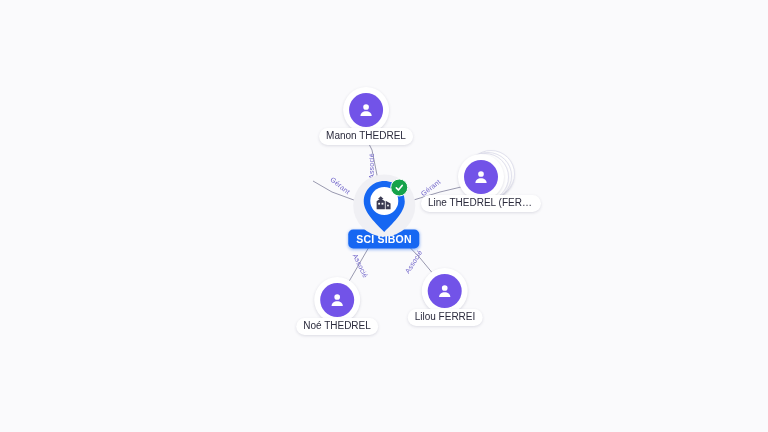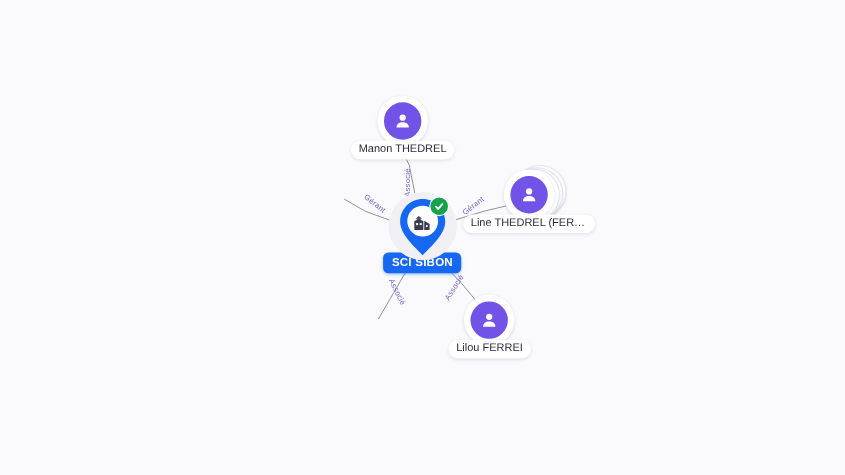--- a/index.html
+++ b/index.html
@@ -212,20 +212,32 @@
       <div class="person-avatar" style="background: rgb(114, 83, 232);">
         <svg width="18" height="18" viewBox="0 0 24 24" fill="#ffffff">
           <circle cx="12" cy="8" r="3.8"></circle>
           <path d="M4.5 20c0-4.2 3.4-6.4 7.5-6.4s7.5 2.2 7.5 6.4z"></path>
         </svg>
       </div>
     </div>
     <div class="node-label" style="color: rgb(43, 43, 61);">Line THEDREL (FERREI...</div>
   </div>
 
+  <div class="node" id="node-noe" style="left:337px; top:306px;">
+    <div class="person-avatar-wrap">
+      <div class="person-halo"></div>
+      <div class="person-avatar" style="background: rgb(114, 83, 232);">
+        <svg width="18" height="18" viewBox="0 0 24 24" fill="#ffffff">
+          <circle cx="12" cy="8" r="3.8"></circle>
+          <path d="M4.5 20c0-4.2 3.4-6.4 7.5-6.4s7.5 2.2 7.5 6.4z"></path>
+        </svg>
+      </div>
+    </div>
+    <div class="node-label" style="color: rgb(43, 43, 61);">Noé THEDREL</div>
+  </div>
 
   <div class="node" id="node-lilou" style="left:445px; top:297px;">
     <div class="person-avatar-wrap">
       <div class="person-halo"></div>
       <div class="person-avatar" style="background: rgb(114, 83, 232);">
         <svg width="18" height="18" viewBox="0 0 24 24" fill="#ffffff">
           <circle cx="12" cy="8" r="3.8"></circle>
           <path d="M4.5 20c0-4.2 3.4-6.4 7.5-6.4s7.5 2.2 7.5 6.4z"></path>
         </svg>
       </div>

